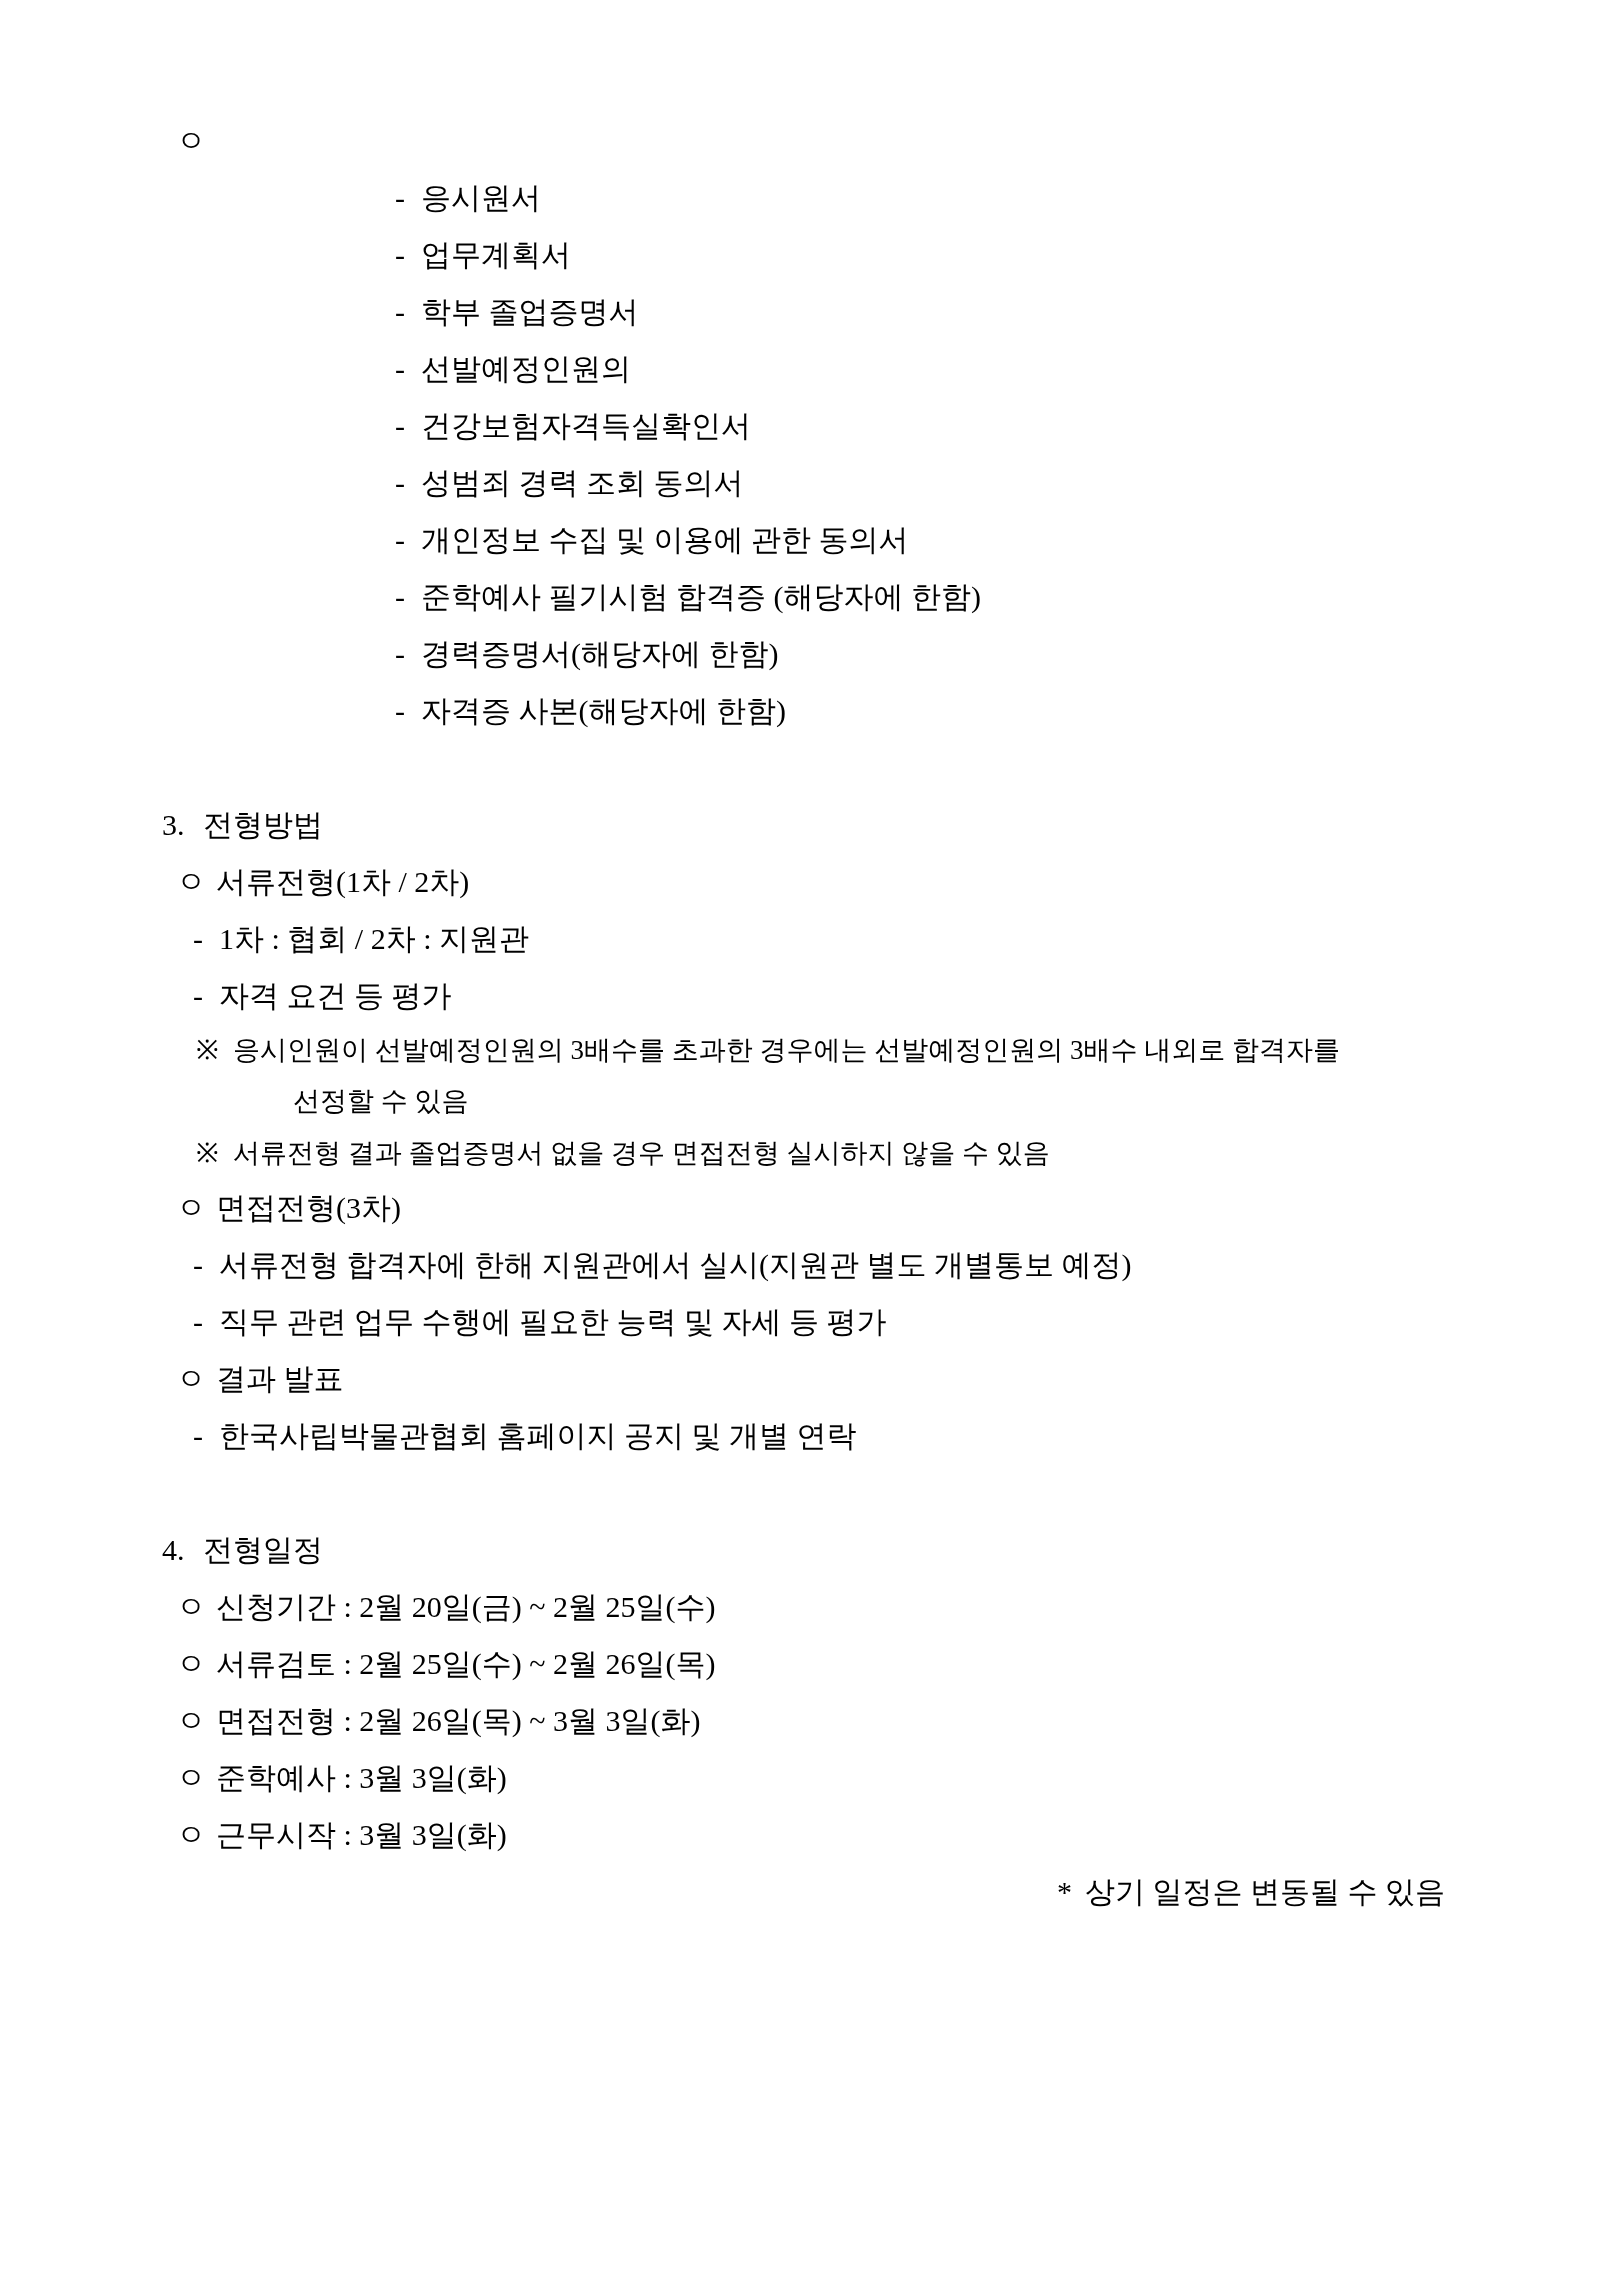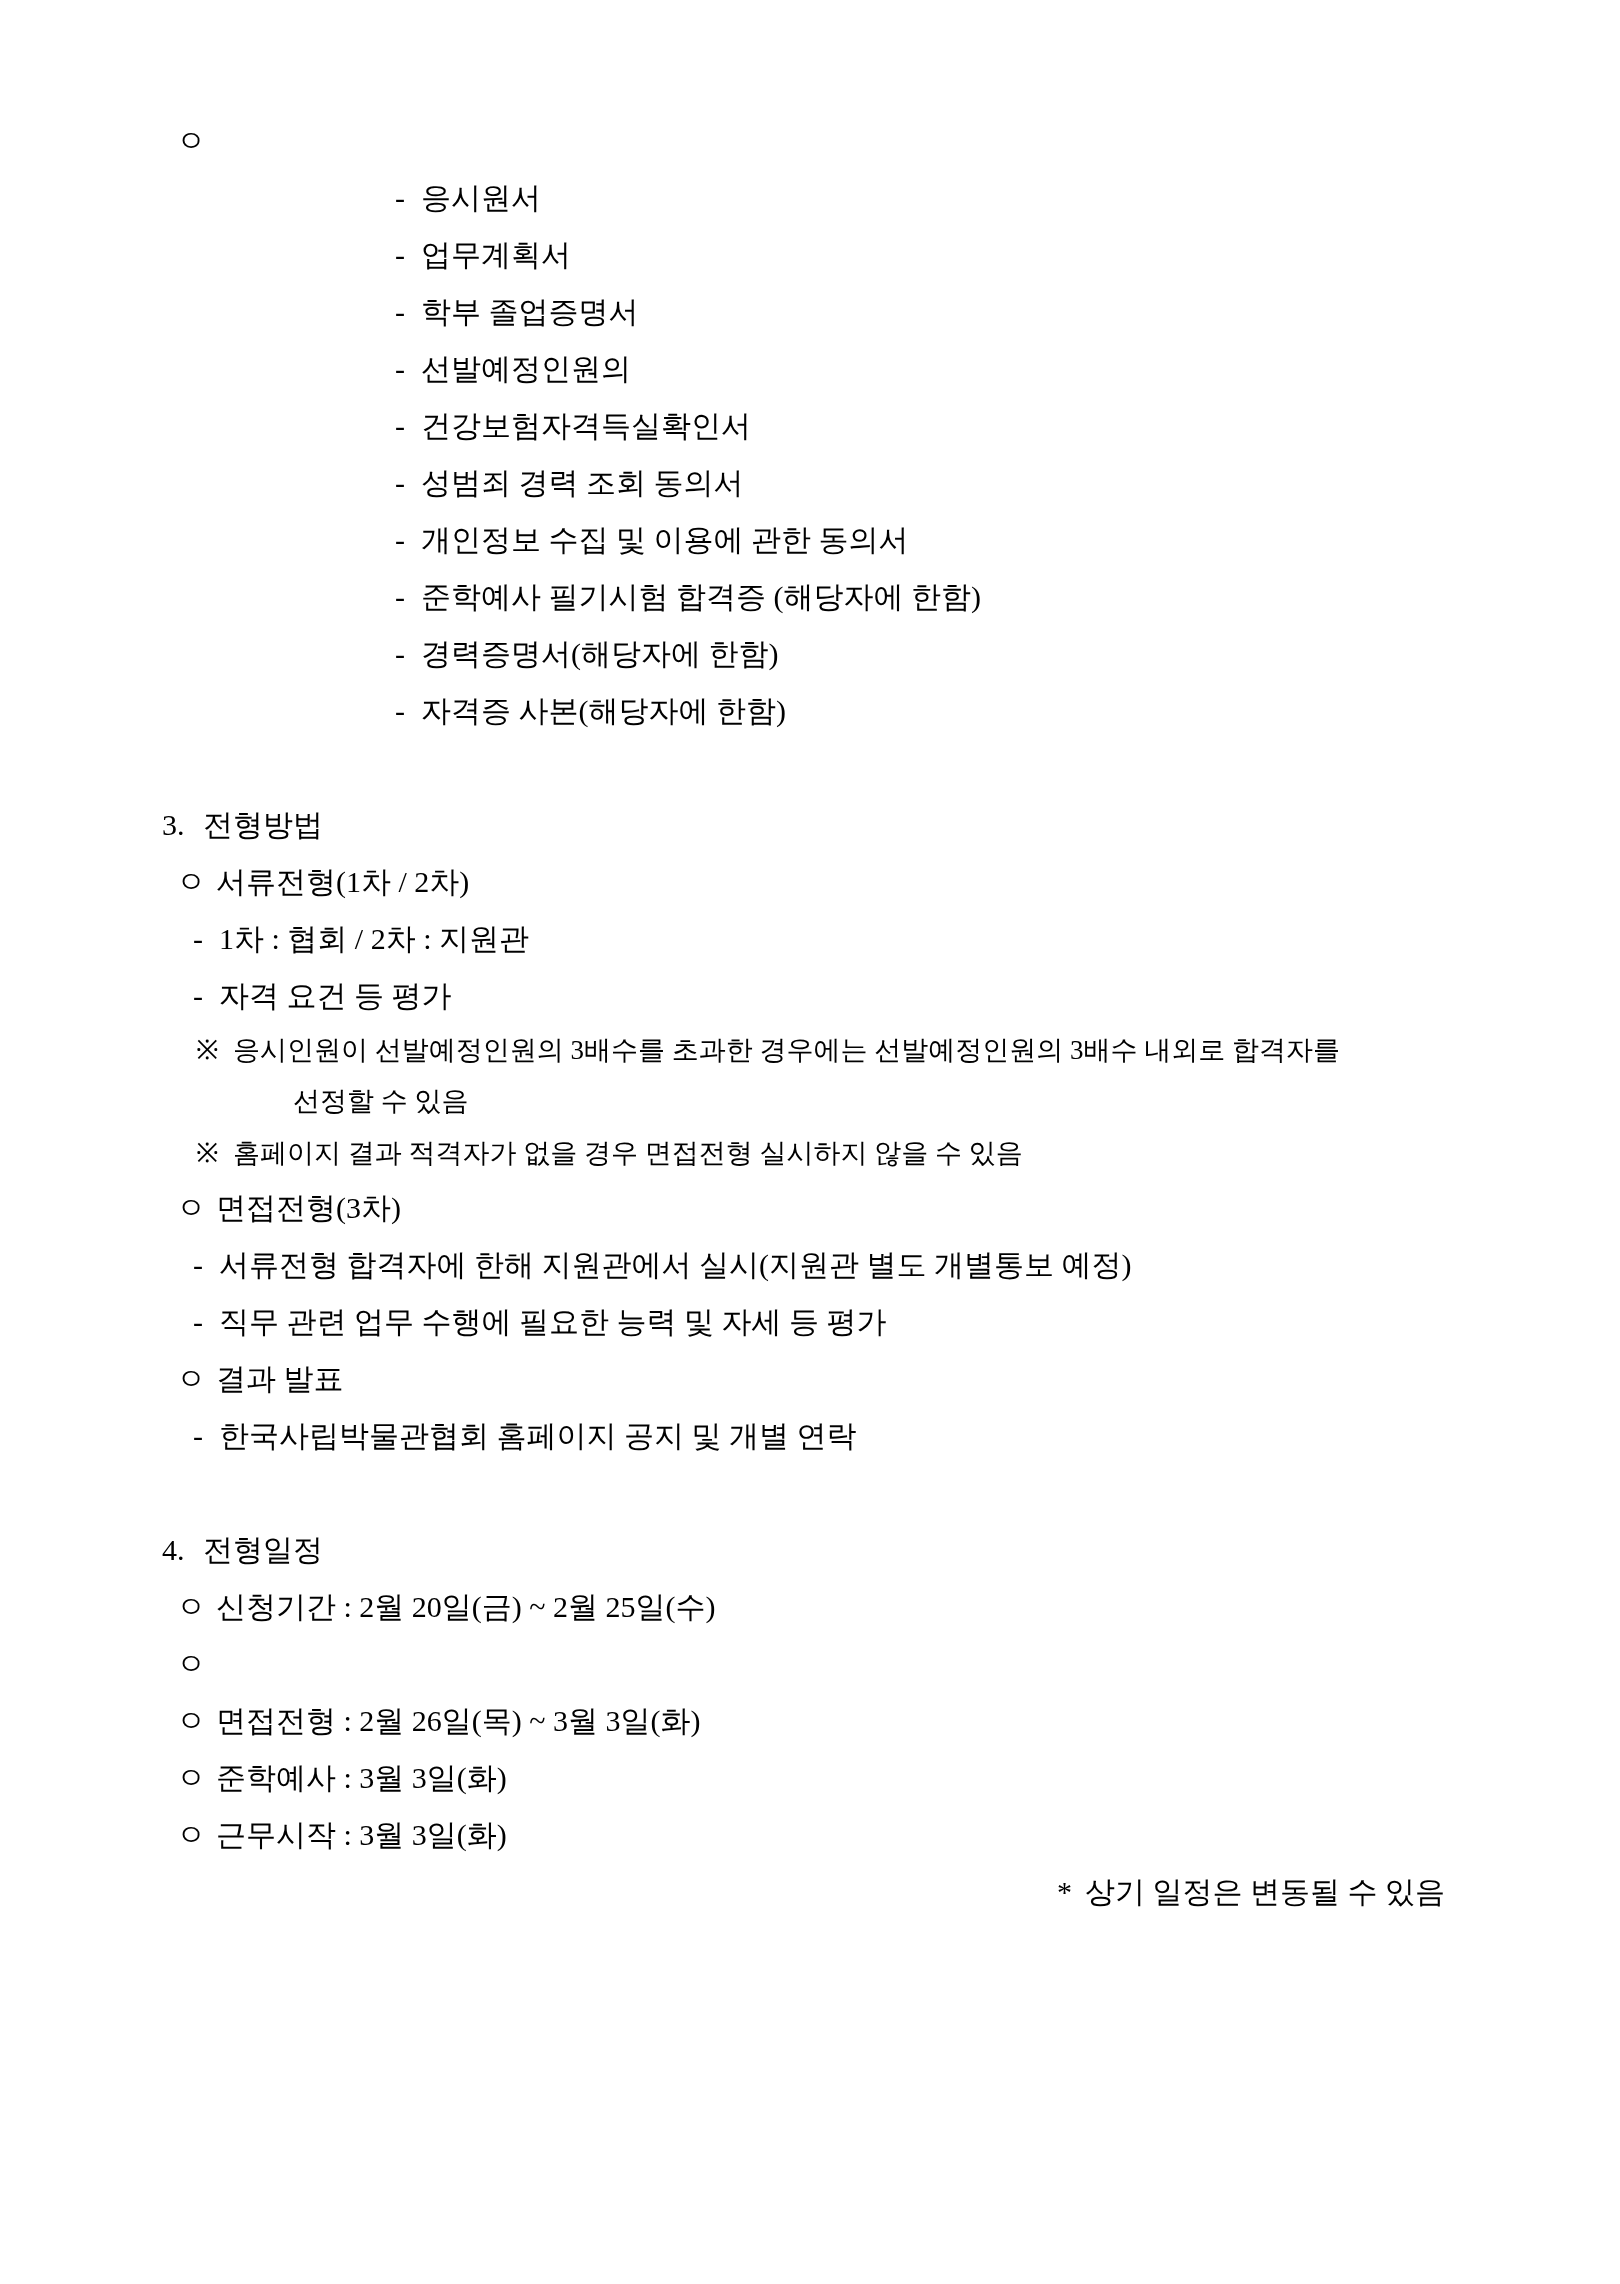--- a/index.html
+++ b/index.html
@@ -129,21 +129,21 @@
 
   <div class="line l-note">
     <span class="mk">※</span>
     <span>응시인원이 선발예정인원의 3배수를 초과한 경우에는 선발예정인원의 3배수 내외로 합격자를</span>
   </div>
   <div class="line l-notecont">
     <span>선정할 수 있음</span>
   </div>
   <div class="line l-note">
     <span class="mk">※</span>
-    <span>홈페이지 결과 적격자가 없을 경우 면접전형 실시하지 않을 수 있음</span>
+    <span>서류전형 결과 졸업증명서 없을 경우 면접전형 실시하지 않을 수 있음</span>
   </div>
 
   <div class="line l-main">
     <span class="mk">ㅇ</span>
     <span>면접전형(3차)</span>
   </div>
   <div class="line l-det">
     <span class="mk">-</span>
     <span>서류전형 합격자에 한해 지원관에서 실시(지원관 별도 개별통보 예정)</span>
   </div>
@@ -167,20 +167,21 @@
     <span class="mk">4.</span>
     <span>전형일정</span>
   </div>
 
   <div class="line l-main">
     <span class="mk">ㅇ</span>
     <span>신청기간 : 2월 20일(금) ~ 2월 25일(수)</span>
   </div>
   <div class="line l-main">
     <span class="mk">ㅇ</span>
+    <span>서류검토 : 2월 25일(수) ~ 2월 26일(목)</span>
   </div>
   <div class="line l-main">
     <span class="mk">ㅇ</span>
     <span>면접전형 : 2월 26일(목) ~ 3월 3일(화)</span>
   </div>
   <div class="line l-main">
     <span class="mk">ㅇ</span>
     <span>준학예사 : 3월 3일(화)</span>
   </div>
   <div class="line l-main">

